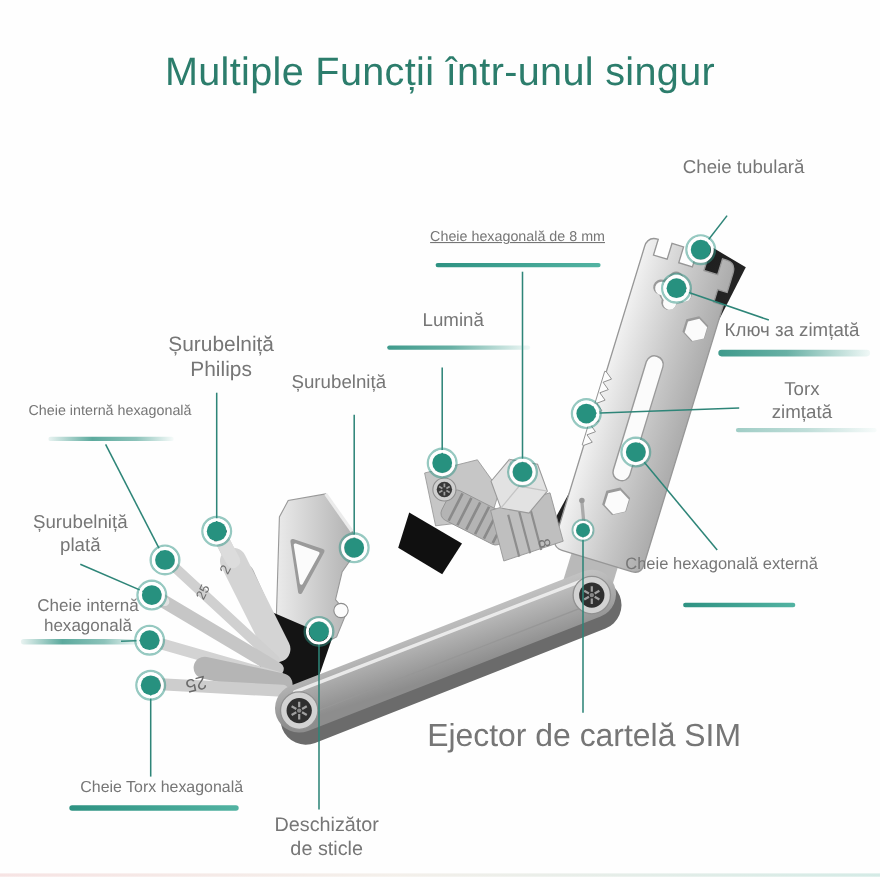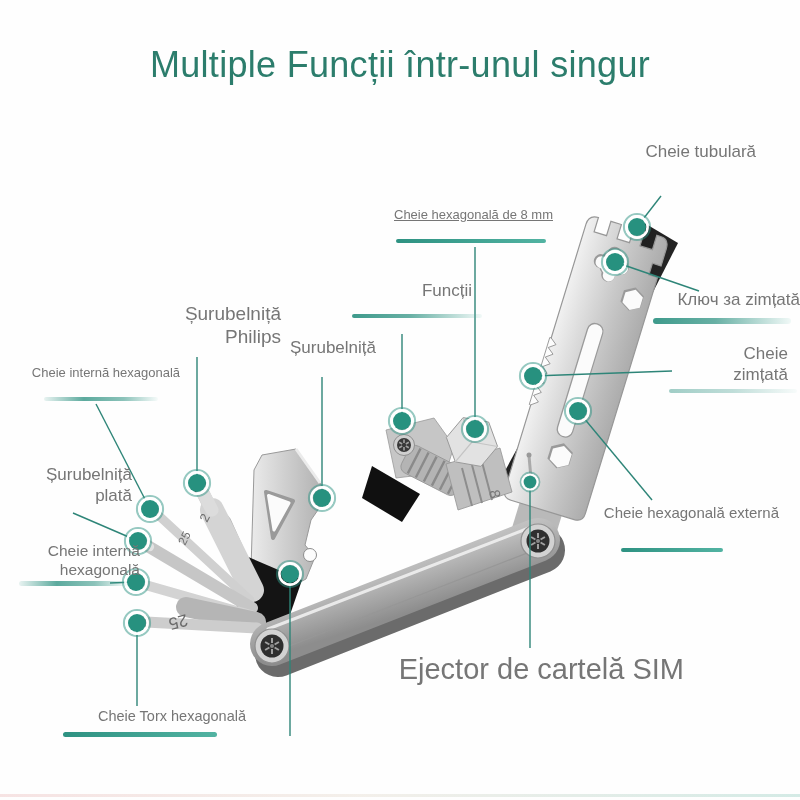--- a/index.html
+++ b/index.html
@@ -12,21 +12,21 @@
   html,body{background:#fff;}
   .canvas{
     position:relative;width:800px;height:800px;background:var(--bg);
     font-family:"Liberation Sans", sans-serif;overflow:hidden;
   }
   .page-title{
     position:absolute;left:0;top:44px;width:800px;text-align:center;
     font-size:36px;font-weight:500;color:var(--title-color);letter-spacing:.3px;
   }
   .label{
-    position:absolute;color:var(--label-color);text-align:right;
+    position:absolute;color:var(--label-color);text-align:center;
     white-space:pre-line;line-height:1.22;
   }
   .svg-layer{position:absolute;left:0;top:0;width:800px;height:800px;}
   .ul{position:absolute;border-radius:3px;}
   .ul-solid{background:linear-gradient(90deg,#2E9282,#52B3A2);}
   .ul-fadeR{background:linear-gradient(90deg,rgba(46,146,130,.92) 0%,rgba(46,146,130,.72) 45%,rgba(120,200,185,.10) 100%);}
   .ul-soft{background:linear-gradient(90deg,rgba(46,146,130,.10),rgba(46,146,130,.78) 35%,rgba(46,146,130,.55) 70%,rgba(130,205,190,.06));}
   .ul-faint{background:linear-gradient(90deg,rgba(46,146,130,.45) 0%,rgba(46,146,130,.30) 50%,rgba(120,200,185,.05) 100%);}
   .ul-bottom{background:linear-gradient(90deg,rgba(240,205,205,.55),rgba(228,218,205,.40) 45%,rgba(170,215,205,.50));border-radius:0;}
 </style>
@@ -262,34 +262,36 @@
           <circle cx="578" cy="411" r="13" fill="none" stroke="rgba(46,148,131,.5)" stroke-width="2.2"></circle>
           <circle cx="578" cy="411" r="10.6" fill="none" stroke="#fff" stroke-width="2.6"></circle>
           <circle cx="578" cy="411" r="9" fill="#27917F"></circle>
         </g>
     </g>
   </svg>
 
   <div class="label" style="left:596px;top:142px;width:160px;font-size:17px;">Cheie tubulară</div>
   <div class="label" style="left:388px;top:207px;width:165px;font-size:13px;text-decoration:underline;">Cheie hexagonală de 8 mm</div>
   <div class="label" style="left:640px;top:290px;width:160px;font-size:17px;">Ключ за zimțată</div>
-  <div class="label" style="left:352px;top:281px;width:120px;font-size:17px;">Funcții</div>
-  <div class="label" style="left:670px;top:344px;width:118px;font-size:17px;">Cheie
+  <div class="label" style="left:352px;top:281px;width:120px;font-size:17px;">Lumină</div>
+  <div class="label" style="left:670px;top:344px;width:118px;font-size:17px;">Torx
 zimțată</div>
   <div class="label" style="left:121px;top:302px;width:160px;font-size:19px;">Șurubelniță
 Philips</div>
   <div class="label" style="left:240px;top:338px;width:136px;font-size:17px;">Șurubelniță</div>
   <div class="label" style="left:20px;top:365px;width:160px;font-size:13px;">Cheie internă hexagonală</div>
   <div class="label" style="left:14px;top:465px;width:118px;font-size:17px;">Șurubelniță
 plată</div>
   <div class="label" style="left:20px;top:542px;width:120px;font-size:15.5px;">Cheie internă
 hexagonală</div>
   <div class="label" style="left:533px;top:504px;width:246px;font-size:15px;">Cheie hexagonală externă</div>
   <div class="label" style="left:48px;top:708px;width:198px;font-size:14.5px;">Cheie Torx hexagonală</div>
   <div class="label" style="left:378px;top:652px;width:306px;font-size:29px;">Ejector de cartelă SIM</div>
+  <div class="label" style="left:218px;top:739px;width:158px;font-size:18px;">Deschizător
+de sticle</div>
 
   <div class="ul ul-solid" style="left:396px;top:239px;width:150px;height:3.5px;"></div>
   <div class="ul ul-fadeR" style="left:653px;top:318px;width:138px;height:5.5px;"></div>
   <div class="ul ul-fadeR" style="left:352px;top:314px;width:130px;height:4px;"></div>
   <div class="ul ul-faint" style="left:669px;top:389px;width:128px;height:4px;"></div>
   <div class="ul ul-soft" style="left:44px;top:397px;width:114px;height:3.5px;"></div>
   <div class="ul ul-soft" style="left:19px;top:581px;width:108px;height:5px;"></div>
   <div class="ul ul-solid" style="left:621px;top:548px;width:102px;height:3.5px;"></div>
   <div class="ul ul-solid" style="left:63px;top:732px;width:154px;height:4.5px;"></div>
   <div class="ul ul-bottom" style="left:0;top:794px;width:800px;height:3px;"></div>

